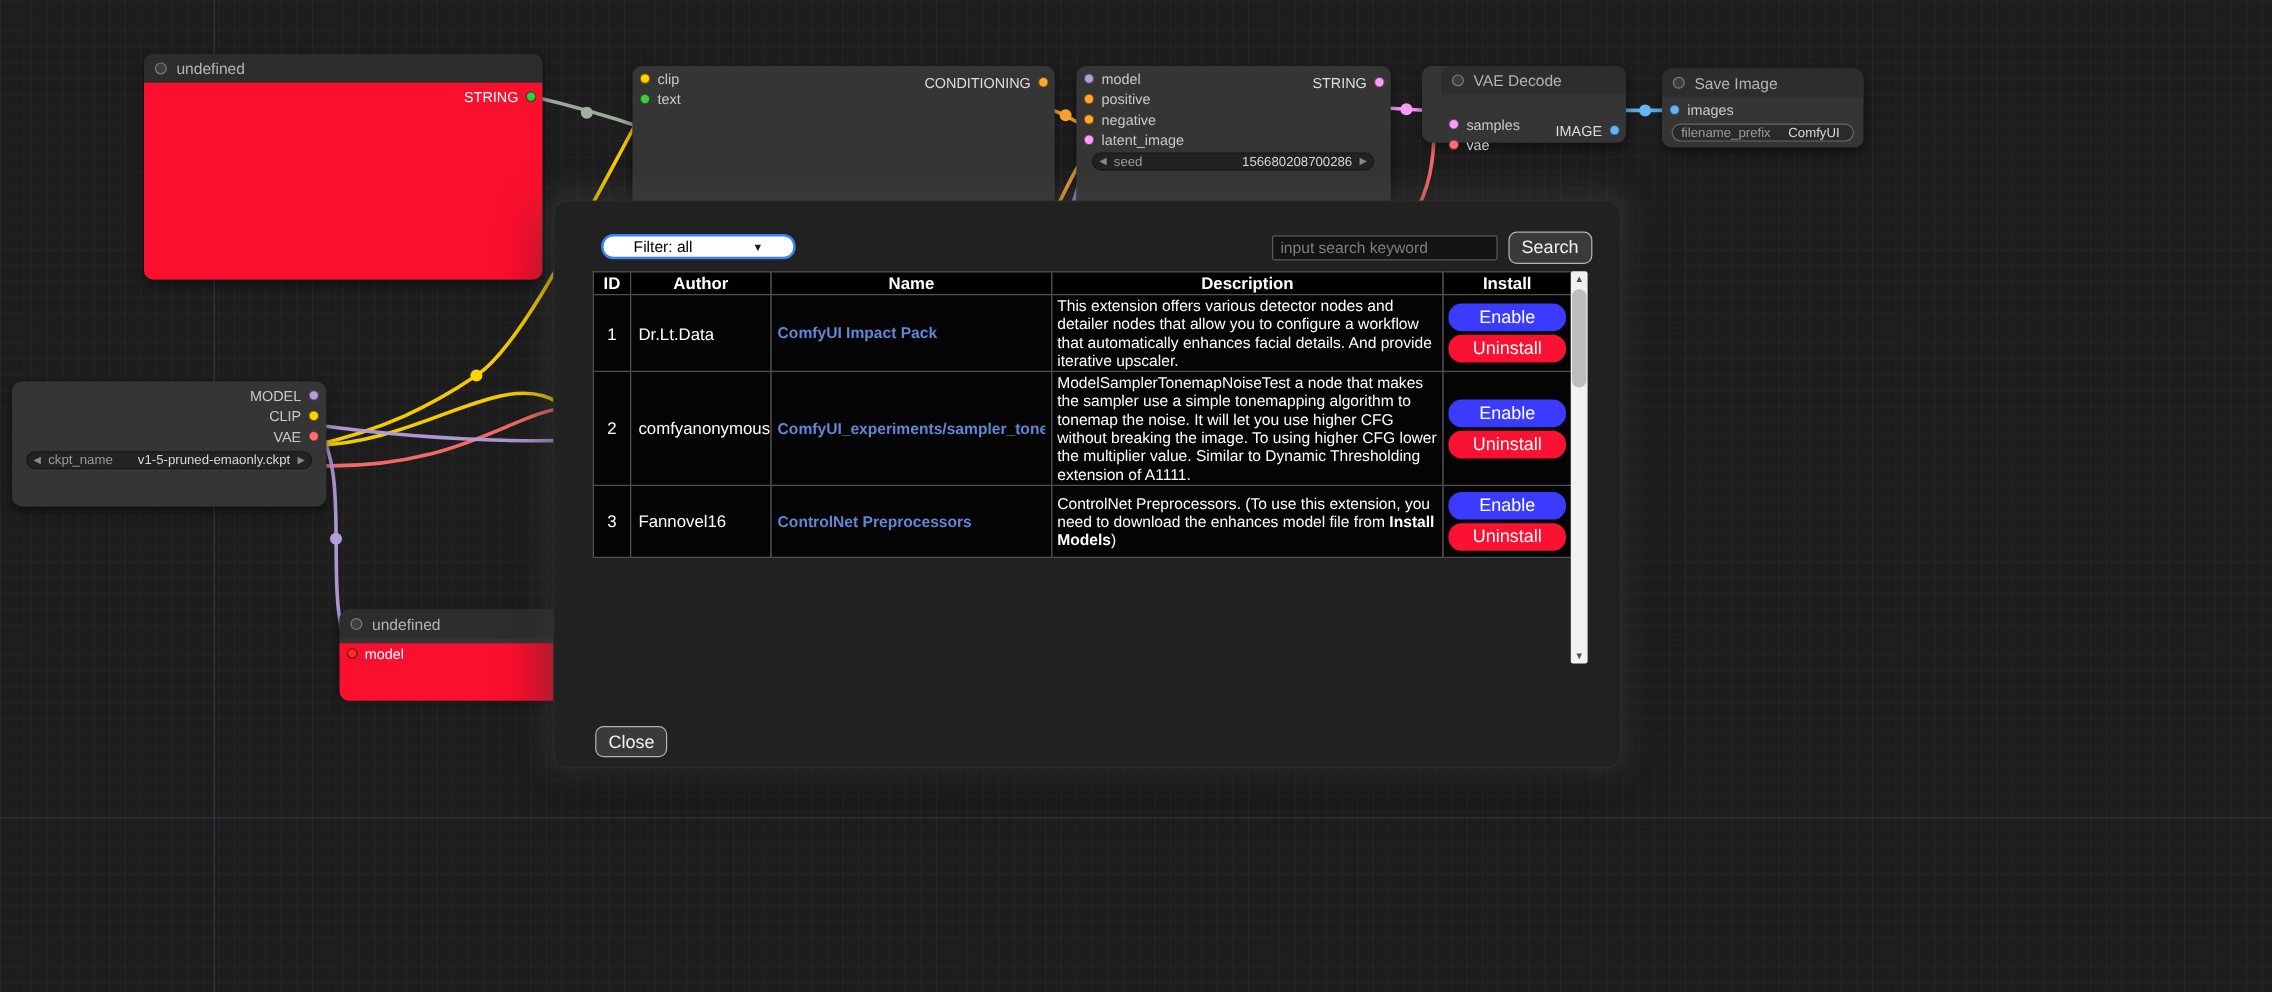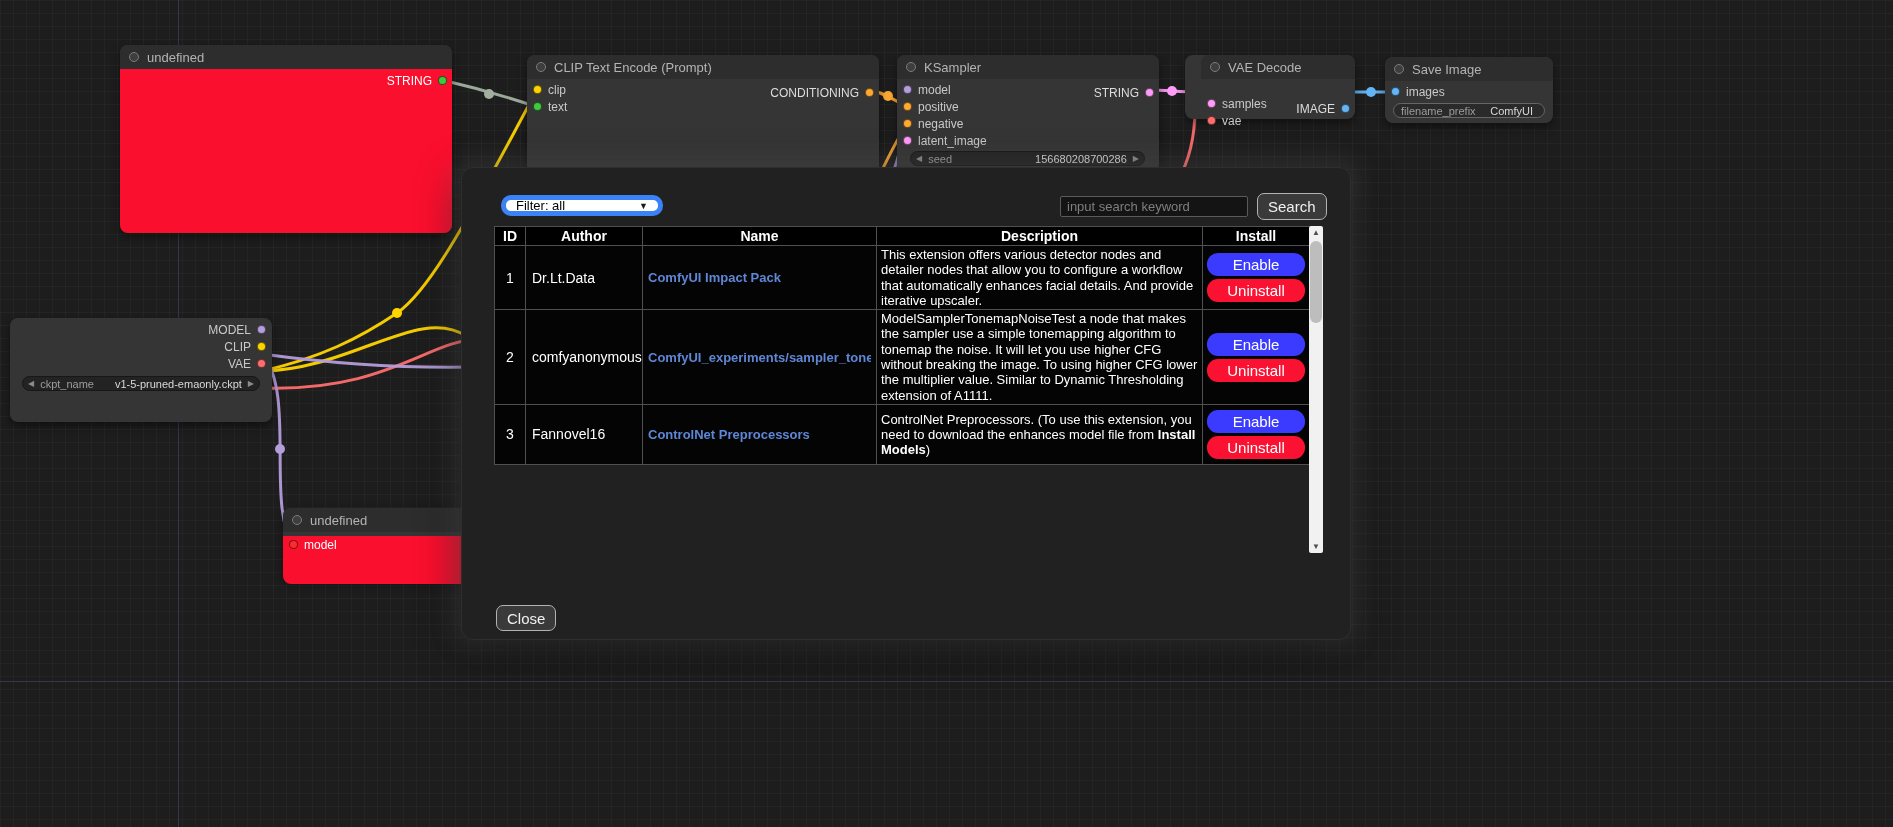--- a/index.html
+++ b/index.html
@@ -65,23 +65,23 @@
   .w-value { margin-left:auto; margin-right:6px; color:#d8d8d8; white-space:nowrap; }
 
   
   .dialog {
     position:absolute; left:461px; top:167px; width:890px; height:473px; z-index:5;
     background:#212121; border-radius:12px; border:1px solid #2e2e2e;
     box-shadow:0 0 26px 8px rgba(190,190,190,.14), 0 10px 42px rgba(0,0,0,.6);
   }
   .filter {
     position:absolute; left:39px; top:27px; width:162px; height:21px;
-    background:#fff; color:#000; border:5px solid #3b82f6; border-radius:10px;
+    background:#fff; color:#000; border:2px solid #3b82f6; border-radius:10px;
     display:flex; align-items:center; justify-content:space-between;
-    padding:0 10px; font-size:13px; cursor:pointer;
+    padding:0 25px; font-size:13px; cursor:pointer;
   }
   .filter .sel-arrow { font-size:9px; color:#1a1a1a; }
   .search-input {
     position:absolute; left:598px; top:28px; width:188px; height:21px;
     background:#141414; border:1px solid #5a5a5a; border-radius:2px;
     color:#ddd; font-size:13px; padding:0 6px; font-family:inherit;
   }
   .search-input::placeholder { color:#7f7f7f; }
   .ui-btn {
     background:#3a3a3a; color:#f0f0f0; border:1px solid #b3b3b3; border-radius:7px;
@@ -163,45 +163,37 @@
   </div>
   <div class="node-body red" style="height:164px;">
     <div class="out-row" style="top:3px;">
       <span class="on-red">STRING</span>
       <span class="slot-dot" style="background:var(--slot-string);"></span>
     </div>
   </div>
 </div>
 
 <div class="node" style="left:527px; top:55px; width:352px; height:215px;">
-  <div class="node-title">
-    <span class="collapse-dot"></span>
-    <span>CLIP Text Encode (Prompt)</span>
-  </div>
   <div class="node-body">
     <div class="slot-row first">
       <span class="slot-dot" style="background:var(--slot-clip);"></span>
       <span>clip</span>
     </div>
     <div class="slot-row">
       <span class="slot-dot" style="background:var(--slot-string);"></span>
       <span>text</span>
     </div>
     <div class="out-row" style="top:3px;">
       <span>CONDITIONING</span>
       <span class="slot-dot" style="background:var(--slot-conditioning);"></span>
     </div>
   </div>
 </div>
 
 <div class="node" style="left:897px; top:55px; width:262px; height:118px;">
-  <div class="node-title">
-    <span class="collapse-dot"></span>
-    <span>KSampler</span>
-  </div>
   <div class="node-body">
     <div class="slot-row first">
       <span class="slot-dot" style="background:var(--slot-model);"></span>
       <span>model</span>
     </div>
     <div class="slot-row">
       <span class="slot-dot" style="background:var(--slot-conditioning);"></span>
       <span>positive</span>
     </div>
     <div class="slot-row">

